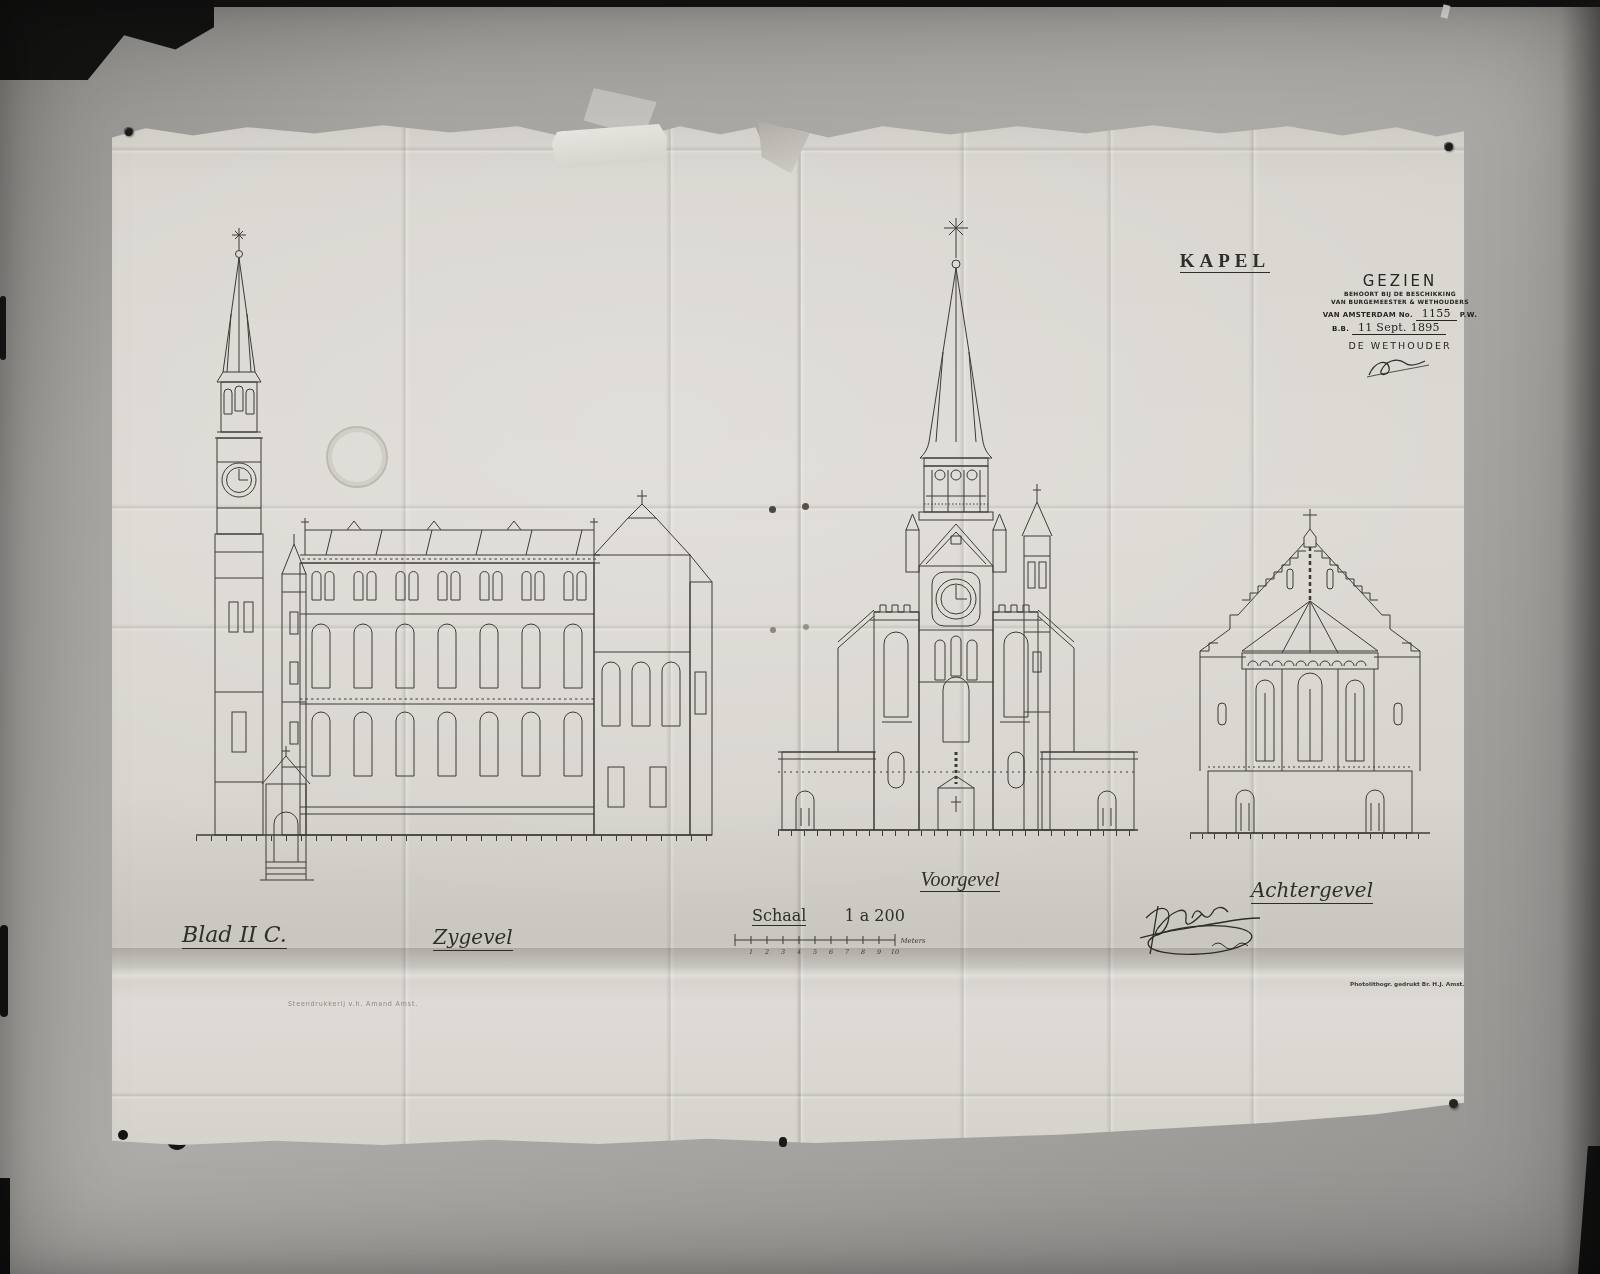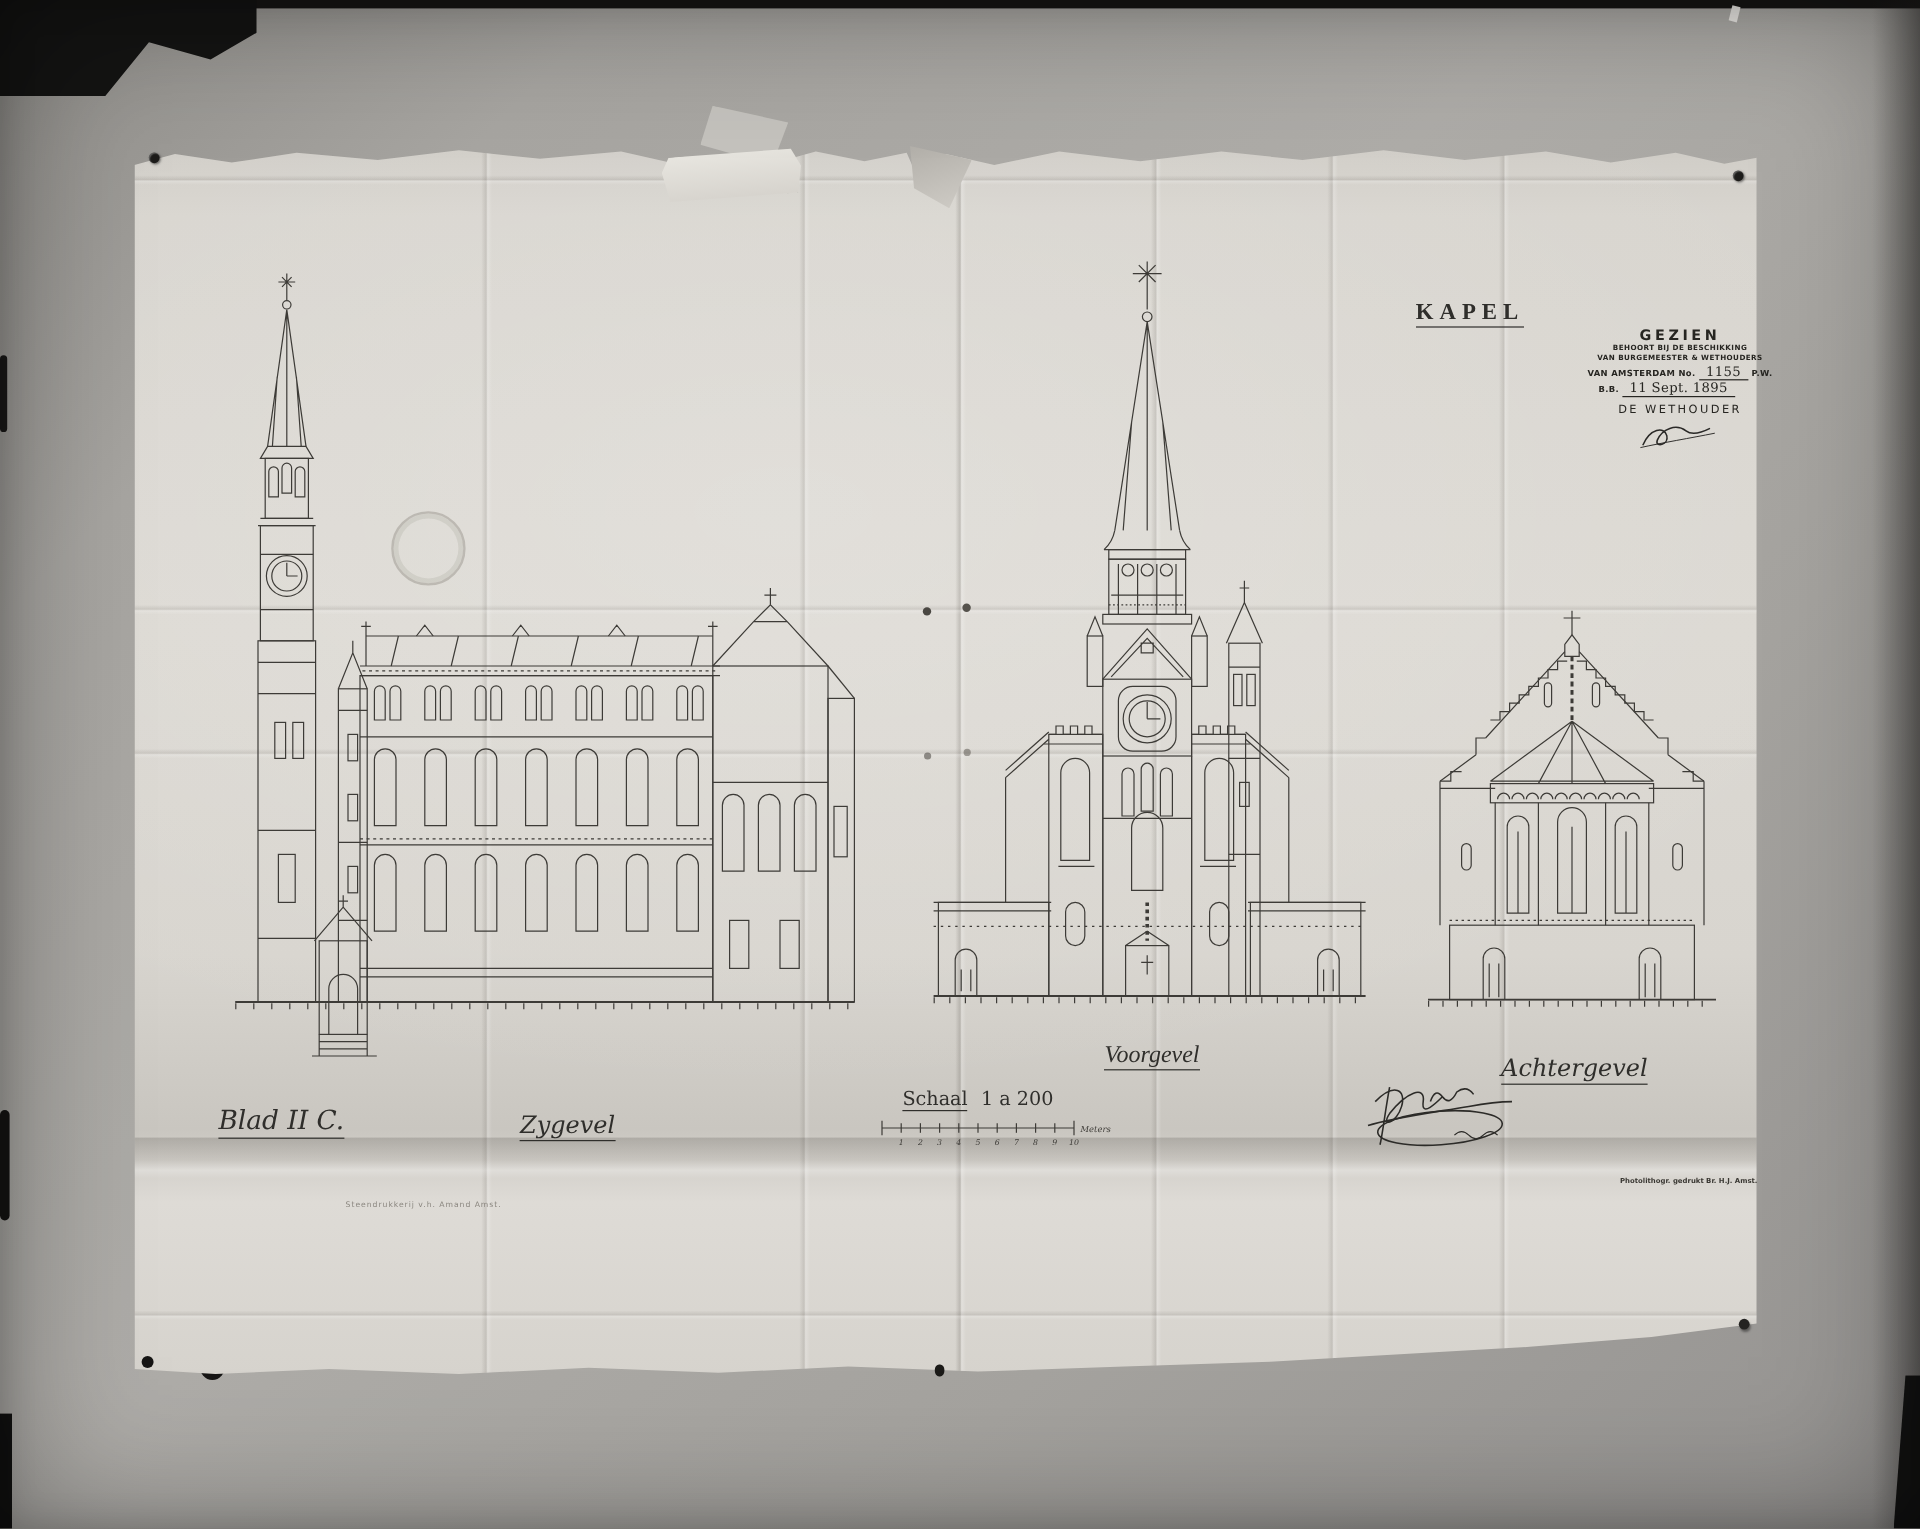--- a/index.html
+++ b/index.html
@@ -17,21 +17,21 @@
     clip-path:polygon(0 1.9%,2.5% 1%,6% 1.7%,10% .9%,15% 1.5%,20% .7%,25% 1.4%,30% .8%,33% 1.7%,34.6% 3%,36.2% 1%,39% 1.9%,42% .8%,45% 1.6%,47.6% .9%,48.7% 4.2%,50% 1%,53% 1.9%,57% .8%,62% 1.6%,67% .8%,72% 1.5%,77% .7%,82% 1.5%,87% .8%,91% 1.7%,95% .9%,98% 1.8%,100% 1.3%,100% 95.8%,93.5% 96.9%,86% 97.7%,78% 98.3%,70% 98.9%,61% 99.3%,52% 99.7%,44% 99.3%,36% 99.8%,28% 99.4%,20% 99.9%,12% 99.5%,5% 99.9%,0 99.5%);}
   .crease-v{position:absolute;top:0;height:100%;width:9px;
     background:linear-gradient(90deg,rgba(0,0,0,0),rgba(90,85,78,.16) 45%,rgba(255,255,255,.22) 60%,rgba(0,0,0,0));}
   .crease-h{position:absolute;left:0;width:100%;height:8px;
     background:linear-gradient(180deg,rgba(0,0,0,0),rgba(90,85,78,.14) 45%,rgba(255,255,255,.2) 62%,rgba(0,0,0,0));}
   .foldband{position:absolute;left:0;width:100%;height:34px;
     background:linear-gradient(180deg,rgba(70,66,60,.22),rgba(110,105,98,.10) 55%,rgba(255,255,255,.25) 80%,rgba(0,0,0,0));}
   .script{font-family:"DejaVu Serif","Liberation Serif",serif;font-style:italic;color:#2f2e2b;}
   .u{border-bottom:1.4px solid #2f2e2b;padding-bottom:1px;}
   .stamp{color:#262521;text-align:center;font-family:"DejaVu Sans",sans-serif;}
-  .stamp .big{font-weight:bold;font-size:12px;letter-spacing:3px;}
+  .stamp .big{font-weight:normal;font-size:15px;letter-spacing:3px;}
   .stamp .tiny{font-weight:bold;font-size:6.5px;letter-spacing:.4px;transform:scale(.92);}
   .stamp .mid{font-weight:bold;font-size:7px;letter-spacing:.3px;margin-top:1px;}
   .stamp .hand{font-family:"DejaVu Serif",serif;font-weight:normal;font-size:11px;border-bottom:1px solid #262521;padding:0 6px;}
   .officer{font-weight:normal;font-size:9.5px;letter-spacing:2px;color:#262521;}
   .label{font-size:20px;text-align:center;}
   .imprint{font-size:8px;white-space:nowrap;transform-origin:left top;}
   svg{overflow:visible;}
 </style>
 </head>
 <body>
@@ -291,21 +291,21 @@
   <div class="abs script label" style="left:408px;top:883px;width:130px;margin-top:42px;">
     <span class="u">Zygevel</span>
   </div>
   <div class="abs script label" style="left:895px;top:868px;width:130px;font-family:Liberation Serif, serif;">
     <span class="u">Voorgevel</span>
   </div>
   <div class="abs script label" style="left:1242px;top:878px;width:140px;">
     <span class="u">Achtergevel</span>
   </div>
 
-  <div class="abs" style="left:752px;top:906px;width:160px;display:flex;gap:11px;font-family:'DejaVu Serif',serif;font-size:16px;color:#2f2e2b;">
+  <div class="abs" style="left:752px;top:906px;width:160px;display:flex;gap:38px;font-family:'DejaVu Serif',serif;font-size:16px;color:#2f2e2b;">
     <span style="border-bottom:1.2px solid #2f2e2b;">Schaal</span>
     <span>1 a 200</span>
   </div>
   <svg class="abs" style="left:733px;top:930px;" width="200" height="30" viewBox="0 0 200 30">
     <g stroke="#3d3b37" stroke-width="1" fill="#3d3b37">
       <line x1="2" y1="10" x2="162" y2="10"></line>
       <line x1="2" y1="4" x2="2" y2="16"></line>
         <line x1="162" y1="4" x2="162" y2="16"></line>
       <line x1="18" y1="6" x2="18" y2="14"></line>
         <line x1="34" y1="6" x2="34" y2="14"></line>

